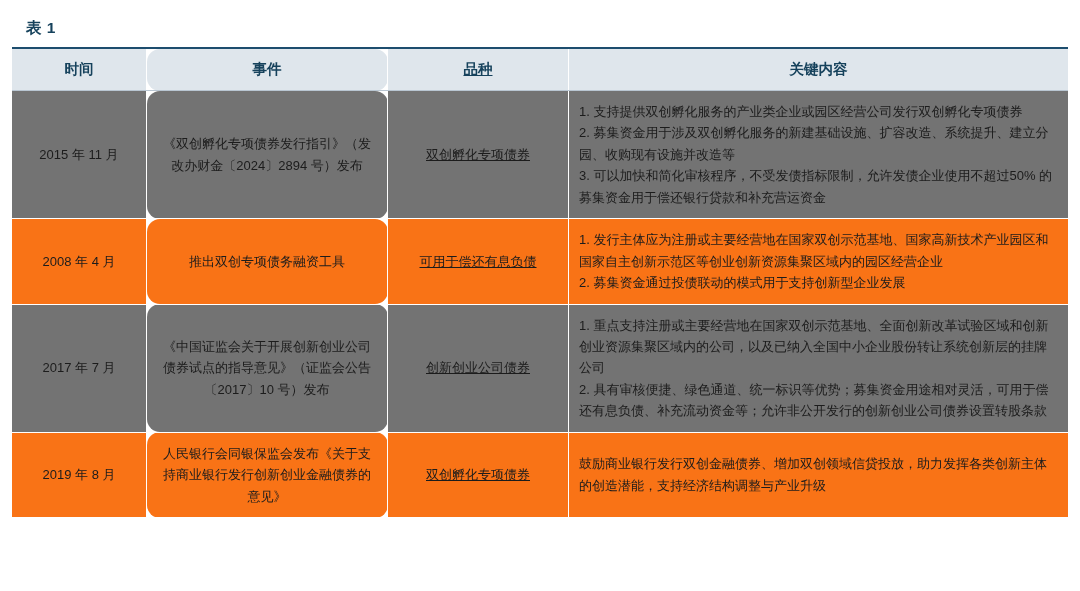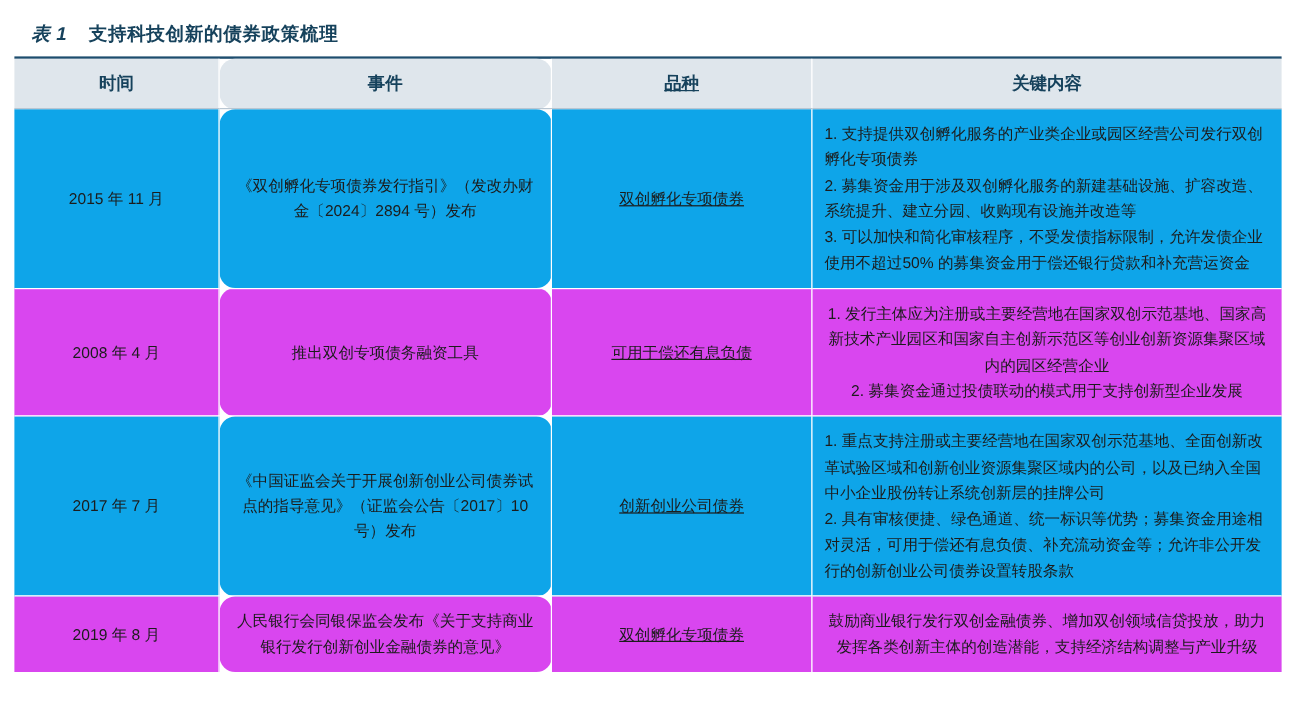--- a/index.html
+++ b/index.html
@@ -24,60 +24,57 @@
     align-items: center;
     padding: 10px 0 8px 14px;
     font-size: 15.5px;
     font-weight: bold;
     color: #16425c;
     border-bottom: 2.5px solid #1d4d6e;
     margin: 8px 12px 0 12px;
     letter-spacing: 0.5px;
   }
   .table-title .tnum {
-    margin-right: 18px;
-    font-style: italic;
   }
   table.policy {
     border-collapse: collapse;
     width: 1056px;
     margin: 0 12px;
     table-layout: fixed;
   }
   table.policy th {
     background: #dfe6ec;
     color: #16425c;
     font-size: 14.5px;
     font-weight: bold;
     text-align: center;
-    padding: 11px 24px;
+    padding: 11px 6px;
     border-right: 1px solid #ffffff;
     border-bottom: 1px solid #b9c6d2;
   }
   table.policy th:last-child {
     border-right: none;
   }
   table.policy td {
     font-size: 13px;
     color: #1c1c1c;
     padding: 10px 10px;
     vertical-align: middle;
     border-right: 1px solid #ffffff;
     border-bottom: 1px solid #ffffff;
     line-height: 1.65;
   }
   table.policy td:last-child {
     border-right: none;
   }
   table.policy tr.shade td {
-    background: #0ea5e9;
+    background: #737373;
   }
   table.policy tr.plain td {
-    background: #d946ef;
-    text-align: center;
+    background: #f97316;
   }
   .c-time {
     width: 122px;
     text-align: center;
     white-space: nowrap;
   }
   .c-event {
     width: 228px;
     text-align: center;
     border-radius: 13px;
@@ -94,21 +91,20 @@
     margin: 0;
   }
 </style>
 </head>
 <body>
 
 <div class="page">
 
   <div class="table-title">
     <span class="tnum">表 1</span>
-    <span>支持科技创新的债券政策梳理</span>
   </div>
 
   <table class="policy">
     <thead>
       <tr>
         <th class="c-time">时间</th>
         <th class="c-event">事件</th>
         <th class="c-kind">品种</th>
         <th class="c-content">关键内容</th>
       </tr>

